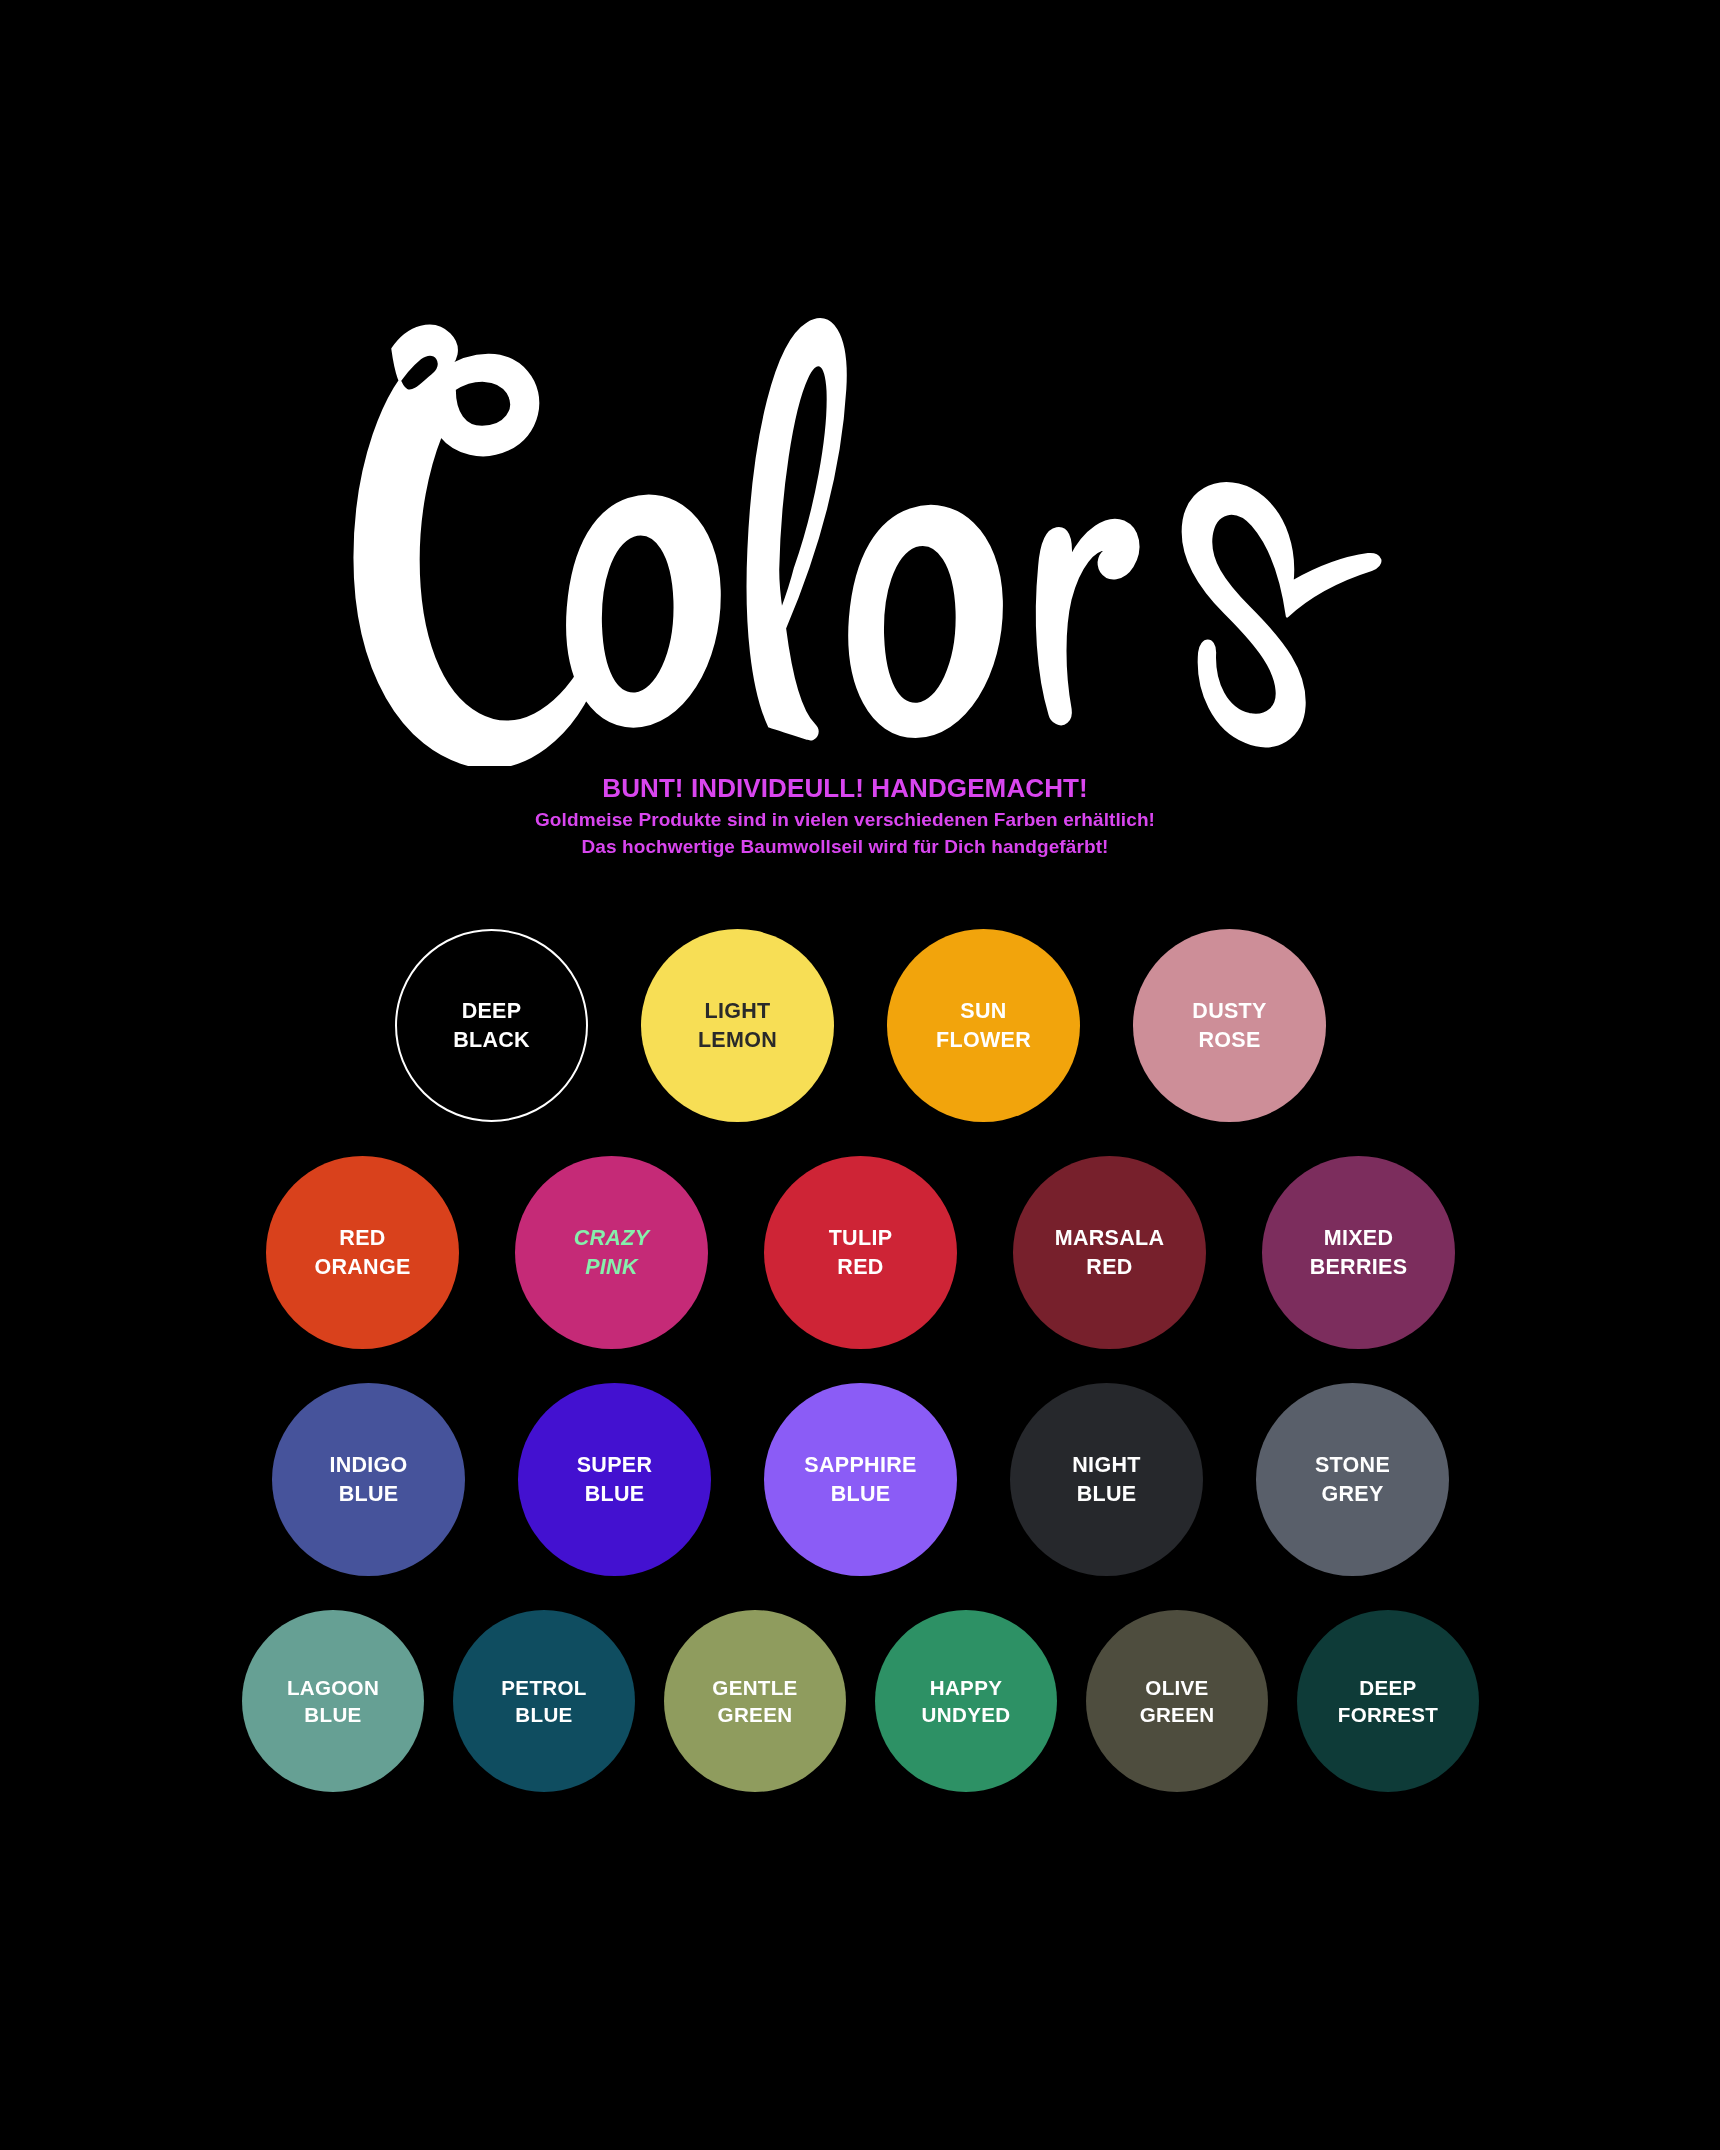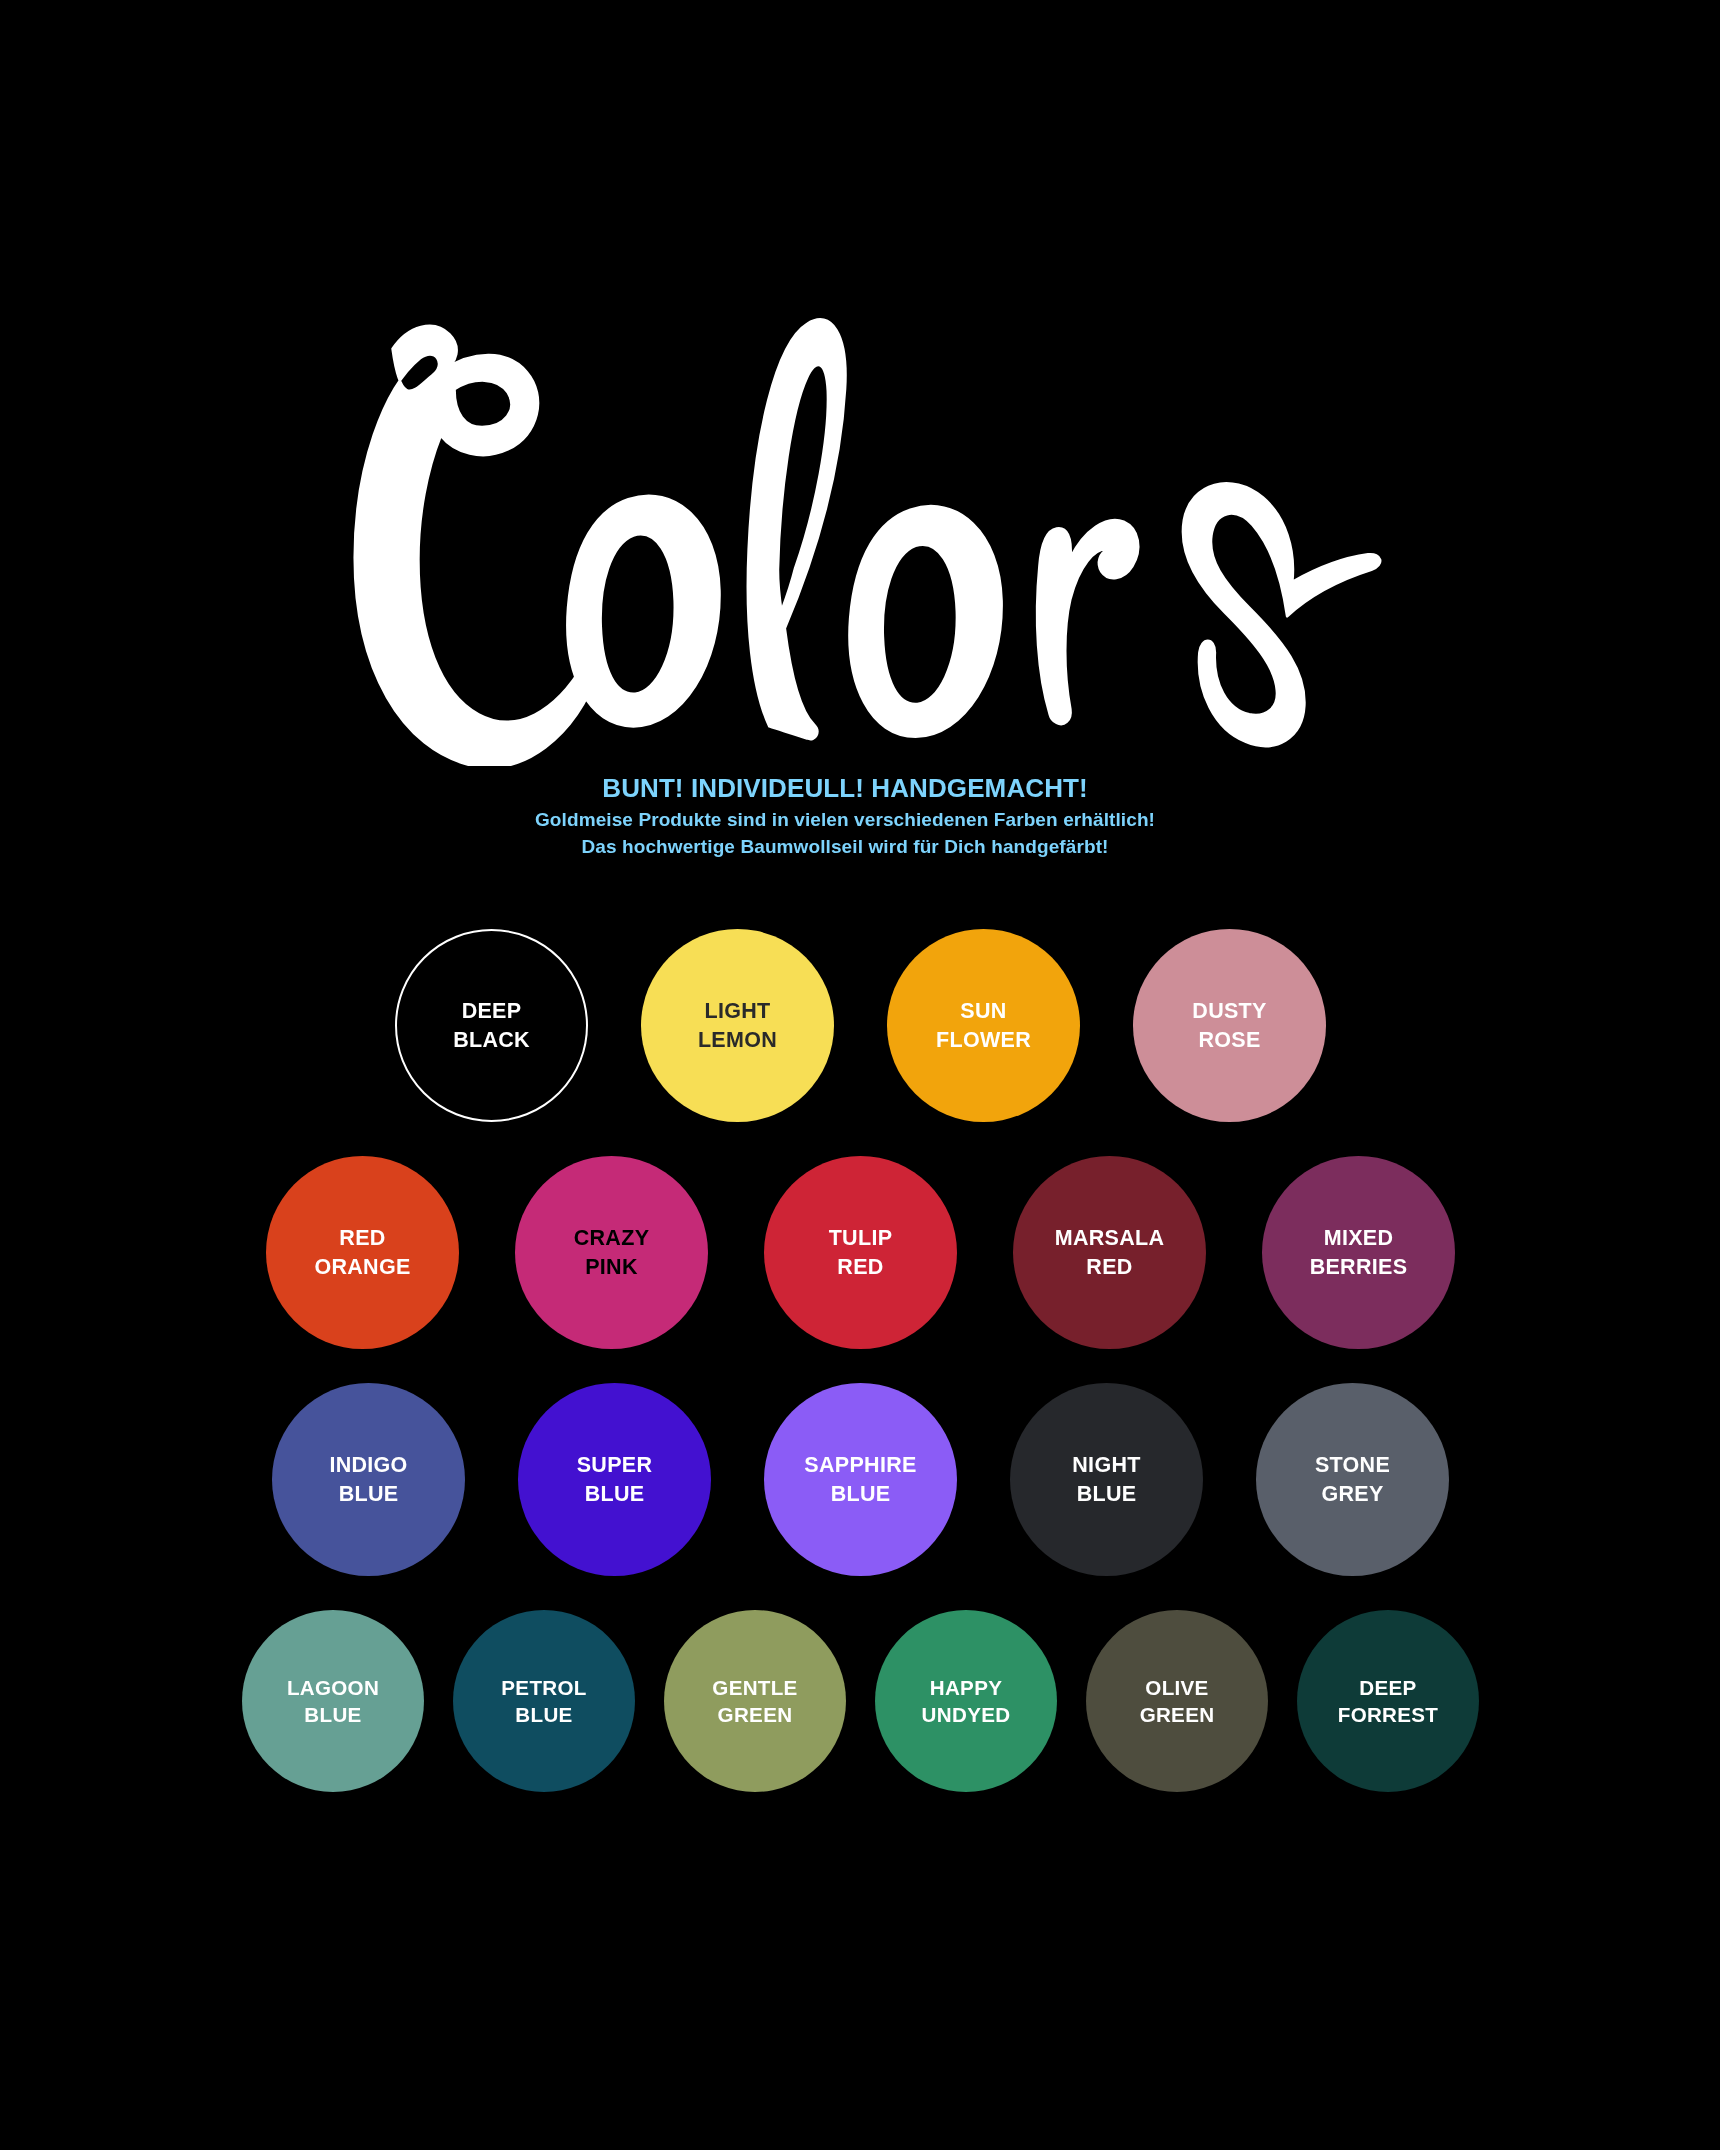--- a/index.html
+++ b/index.html
@@ -32,21 +32,21 @@
     height: 499px;
   }
 
   
   .subtitle {
     position: absolute;
     left: 0;
     top: 770px;
     width: 1690px;
     text-align: center;
-    color: #7dd3fc;
+    color: #d946ef;
     font-weight: bold;
     line-height: 1.42;
     letter-spacing: 0.1px;
   }
   .subtitle .line1 {
     font-size: 26px;
     display: block;
     font-stretch: condensed;
   }
   .subtitle .line2,
@@ -214,21 +214,21 @@
         <span class="swatch-label" style="color: rgb(255, 255, 255);">DUSTY
 ROSE</span>
       </div>
     </div>
   <div class="swatch-row row-b">
       <div class="swatch" style="background: rgb(217, 65, 28);">
         <span class="swatch-label" style="color: rgb(255, 255, 255);">RED
 ORANGE</span>
       </div>
       <div class="swatch" style="background: rgb(197, 42, 119);">
-        <span class="swatch-label" style="color: #000000;">CRAZY
+        <span class="swatch-label" style="color: #86efac; font-style: italic;">CRAZY
 PINK</span>
       </div>
       <div class="swatch" style="background: rgb(206, 36, 54);">
         <span class="swatch-label" style="color: rgb(255, 255, 255);">TULIP
 RED</span>
       </div>
       <div class="swatch" style="background: rgb(119, 32, 44);">
         <span class="swatch-label" style="color: rgb(255, 255, 255);">MARSALA
 RED</span>
       </div>

